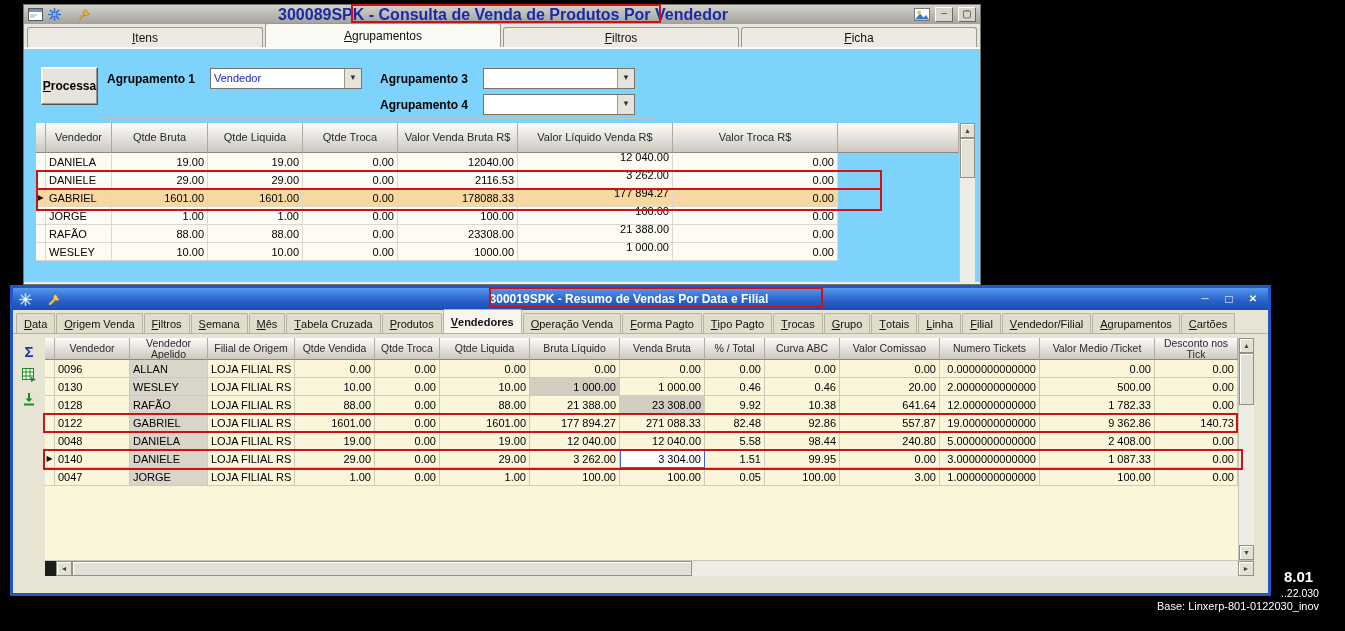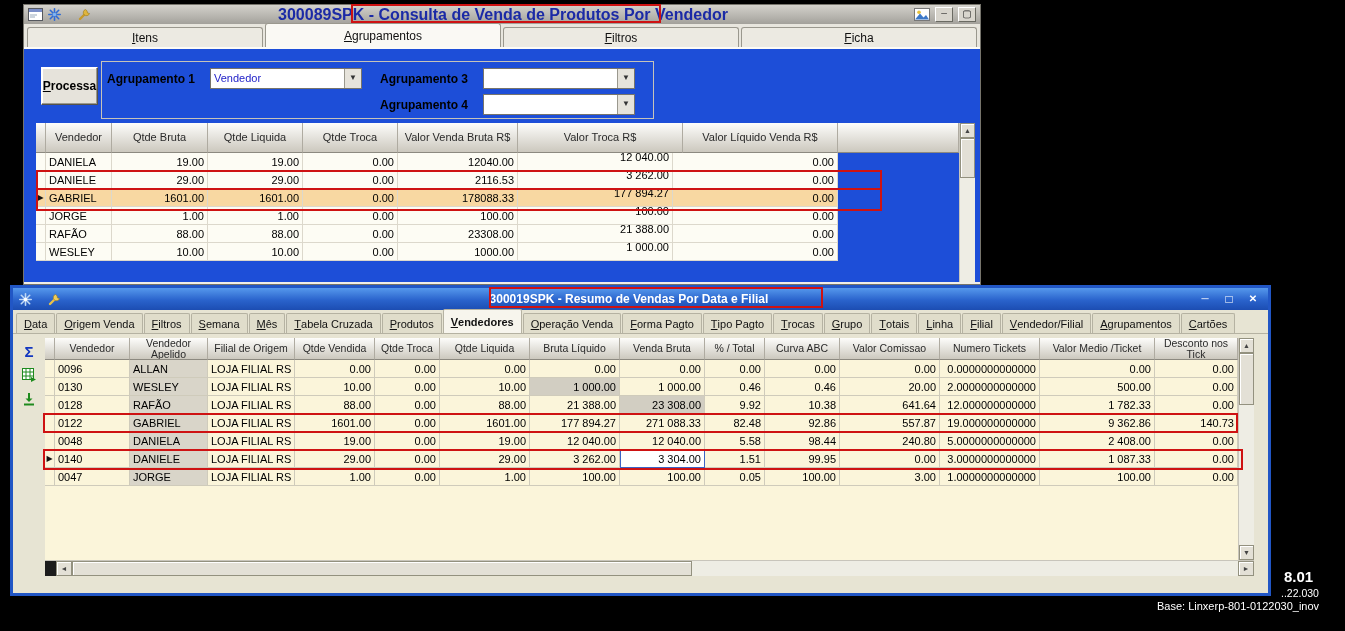--- a/index.html
+++ b/index.html
@@ -9,21 +9,21 @@
   
   #win1 { position:absolute; left:23px; top:4px; width:958px; height:281px; background:#F0EEE8; border:1px solid #76746C; }
   .w1-titlebar { height:19px; background:linear-gradient(to bottom,#D4D2CC,#A3A19B); display:flex; align-items:center; gap:5px; padding:0 4px; }
   .w1-title { flex:1; text-align:center; font-size:16px; font-weight:bold; color:#1B2AA6; white-space:nowrap; }
   .tb-icon { display:flex; align-items:center; }
   .w1-btn { width:18px; height:15px; background:#D8D5CD; border:1px solid; border-color:#FFFFFF #6A6A62 #6A6A62 #FFFFFF; font-size:8px; line-height:12px; text-align:center; color:#222; }
   .w1-btn.min::after { content:"─"; } .w1-btn.max::after { content:"▢"; font-size:10px; }
   .w1-tabs { display:flex; height:25px; background:#E8E6DE; align-items:flex-end; border-bottom:2px solid #FCFBF6; padding:0 2px; }
   .w1-tab { flex:1; height:20px; display:flex; align-items:center; justify-content:center; font-size:12px; color:#111; background:#ECEAE2; border:1px solid #9A988E; border-bottom:none; border-radius:3px 3px 0 0; margin:0 1px; cursor:pointer; }
   .w1-tab.active { height:24px; background:#FAF9F4; }
-  .w1-body { position:relative; background:#1d4ed8; height:233px; }
+  .w1-body { position:relative; background:#7dd3fc; height:233px; }
   .w1-processa { position:absolute; left:17px; top:18px; width:57px; height:38px; background:#E6E3DB; border:1px solid; border-color:#FFFFFF #55534B #55534B #FFFFFF; box-shadow:inset -1px -1px 0 #9A988E, inset 1px 1px 0 #FFFFFF; font-size:12px; font-weight:bold; font-family:inherit; cursor:pointer; }
   .w1-groupbox { position:absolute; left:77px; top:12px; width:553px; height:58px; border:1px solid #C6C3B9; }
   .combo-slot { position:absolute; display:flex; align-items:center; height:21px; }
   .combo-label { font-size:12px; font-weight:bold; color:#000; width:97px; white-space:nowrap; }
   .combo { display:flex; width:152px; height:21px; border:1px solid #76746C; background:#FFF; margin-left:6px; }
   .combo-val { flex:1; font-size:11px; color:#2222C8; padding:3px 3px 0; white-space:nowrap; overflow:hidden; }
   .combo-btn { width:17px; background:#E6E3DB; border-left:1px solid #9A988E; font-size:8px; color:#333; text-align:center; line-height:18px; cursor:pointer; }
   .combo-btn::after { content:"▼"; }
 
   
@@ -160,22 +160,22 @@
     </div>
 
     <div id="w1-grid">
         <div class="grid-head">
           <div class="grid-hcell" style="width: 10px;"></div>
           <div class="grid-hcell" style="width: 66px;">Vendedor</div>
           <div class="grid-hcell" style="width: 96px;">Qtde Bruta</div>
           <div class="grid-hcell" style="width: 95px;">Qtde Liquida</div>
           <div class="grid-hcell" style="width: 95px;">Qtde Troca</div>
           <div class="grid-hcell" style="width: 120px;">Valor Venda Bruta R$</div>
+          <div class="grid-hcell" style="width: 155px;">Valor Líquido Venda R$</div>
           <div class="grid-hcell" style="width: 165px;">Valor Troca R$</div>
-          <div class="grid-hcell" style="width: 155px;">Valor Líquido Venda R$</div>
           <div class="grid-hcell" style="width: 121px;"></div>
         </div>
         <div class="grid-row">
           <div class="grid-cell ind" style="width: 10px;"></div>
           <div class="grid-cell" style="width: 66px;">DANIELA</div>
           <div class="grid-cell al-r" style="width: 96px;">19.00</div>
           <div class="grid-cell al-r" style="width: 95px;">19.00</div>
           <div class="grid-cell al-r" style="width: 95px;">0.00</div>
           <div class="grid-cell al-r" style="width: 120px;">12040.00</div>
           <div class="grid-cell al-r ovis" style="width: 155px;">

